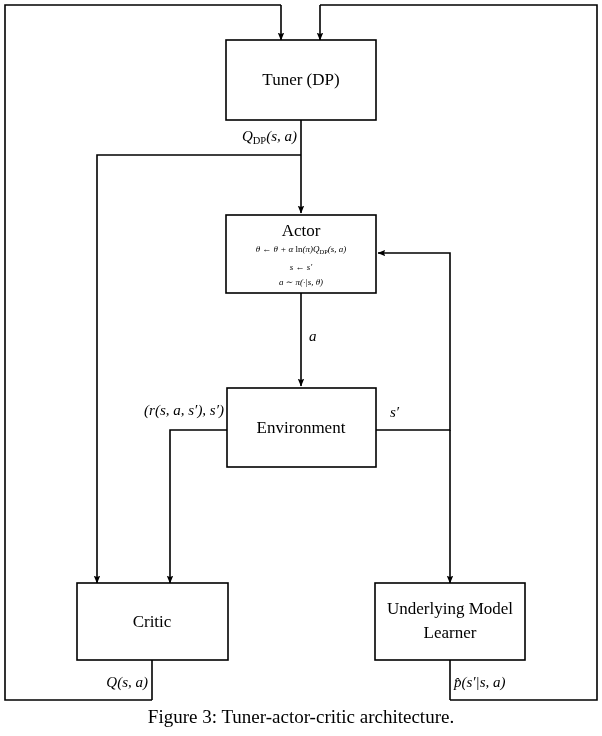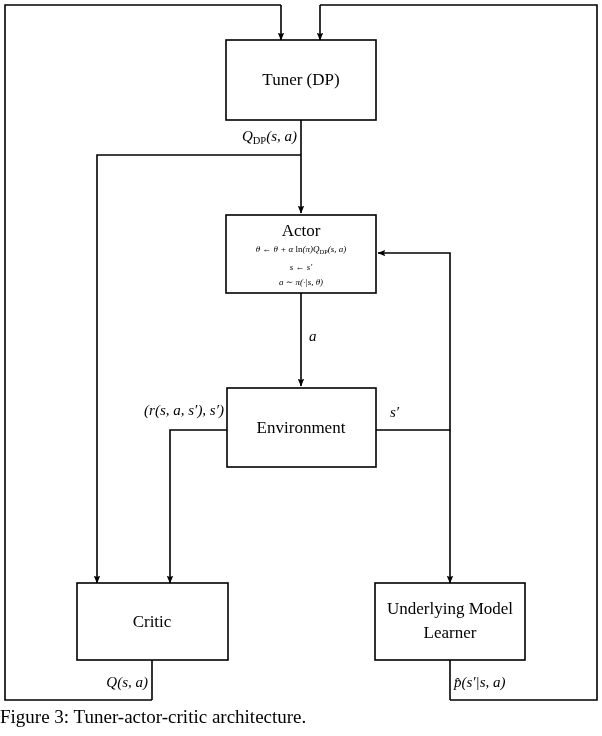--- a/index.html
+++ b/index.html
@@ -71,21 +71,21 @@
     text-anchor: end;
   }
   .lbl-start {
     text-anchor: start;
   }
   #caption {
     position: absolute;
     left: 0;
     top: 706px;
     width: 602px;
-    text-align: left;
+    text-align: center;
     font-family: "Liberation Serif", "DejaVu Serif", serif;
     font-size: 19px;
     color: #000000;
     white-space: nowrap;
   }
 </style>
 </head>
 <body>
 
 <div id="figure-root">

